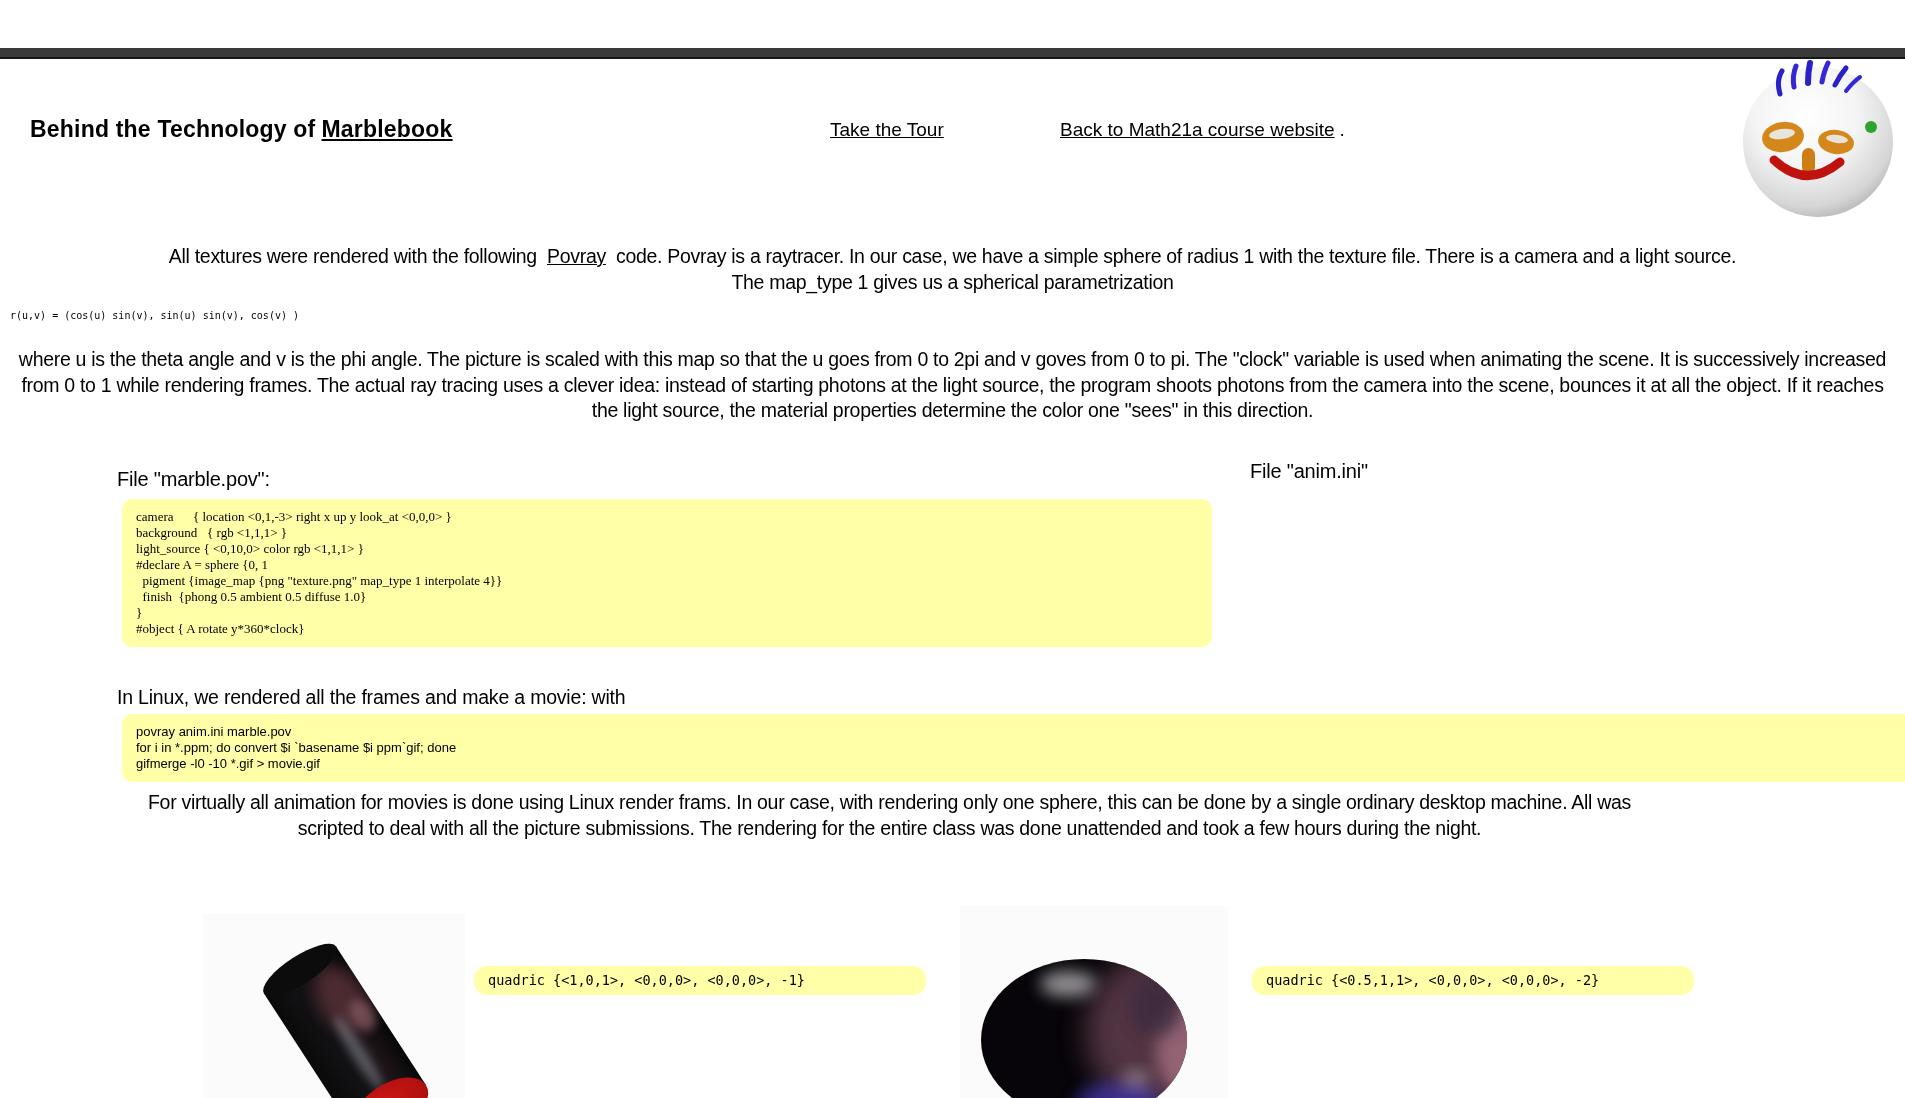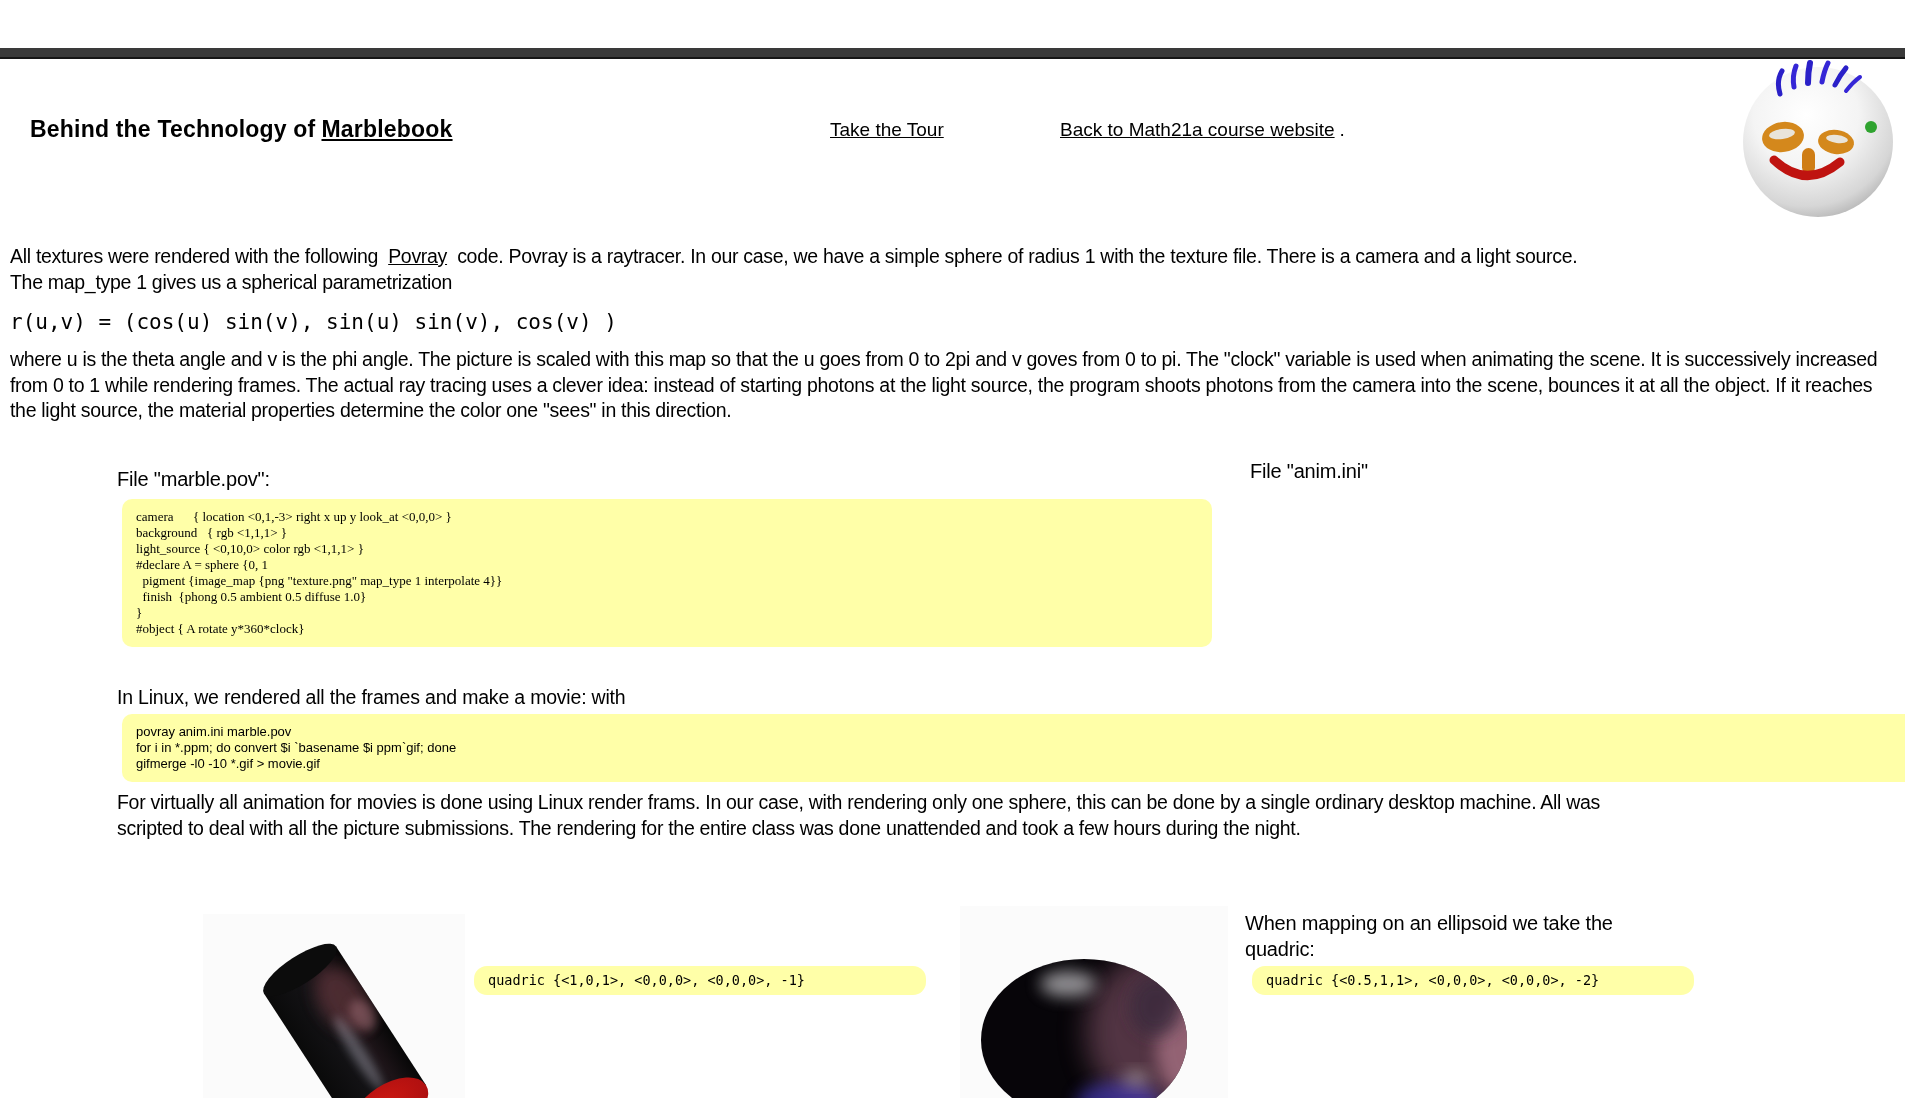--- a/index.html
+++ b/index.html
@@ -11,26 +11,26 @@
 
   #page-title { left:30px; top:68px; font-size:23px; font-weight:bold; letter-spacing:.2px; white-space:nowrap; }
   #page-title a { margin-left:6px; }
   a { color:#000; text-decoration:underline; cursor:pointer; }
 
   .nav-link { top:71px; font-size:19px; white-space:nowrap; }
   #nav-tour { left:830px; }
   #nav-back { left:1060px; }
   #nav-back .suffix { text-decoration:none; margin-left:5px; }
 
-  .bodytext { font-size:19.5px; line-height:25.5px; letter-spacing:-0.3px; }
+  .bodytext { font-size:19.5px; line-height:25.5px; letter-spacing:-0.3px;text-align:center; }
   #para1 { left:10px; top:196px; width:1885px; }
   #para1 a { margin:0 5px; }
   .block-line { display:block; }
   #formula { left:10px; top:262px; font-family:"DejaVu Sans Mono","Liberation Mono",monospace;
-             font-size:21px; white-space:pre; margin:0; }
+             font-size:10px; white-space:pre; margin:0; }
   #para2 { left:10px; top:299px; width:1885px; }
 
   .sec-heading { font-size:20px; letter-spacing:-0.2px; white-space:nowrap; }
   #marble-heading { left:117px; top:420px; }
   #anim-heading   { left:1250px; top:412px; }
   #linux-text     { left:117px; top:638px; font-size:19.5px; letter-spacing:-0.2px; white-space:nowrap; }
   #outro          { left:117px; top:742px; width:1545px; }
 
   .codebox { background:#ffffa8; border-radius:10px; box-sizing:border-box;
              font-family:"Liberation Sans", sans-serif; font-size:13px; line-height:16px;
@@ -185,16 +185,15 @@
     <g clip-path="url(#ellClip)">
       <ellipse cx="196" cy="125" rx="70" ry="78" fill="#7c4f63" opacity="0.65" filter="url(#eb14)"></ellipse>
       <ellipse cx="226" cy="142" rx="30" ry="48" fill="#c08395" opacity="0.6" filter="url(#eb8)"></ellipse>
       <ellipse cx="196" cy="100" rx="26" ry="30" fill="#3a2c3e" opacity="0.8" filter="url(#eb8)"></ellipse>
       <ellipse cx="108" cy="78" rx="28" ry="13" fill="#a9a7ab" opacity="0.85" filter="url(#eb8)"></ellipse>
       <ellipse cx="158" cy="196" rx="42" ry="20" fill="#5347e0" opacity="0.55" filter="url(#eb8)"></ellipse>
       <ellipse cx="176" cy="172" rx="13" ry="7" fill="#d8d4c8" opacity="0.5" filter="url(#eb8)"></ellipse>
     </g>
   </svg>
 
-  <div id="ell-text" class="abs map-text">When mapping on an ellipsoid we take the quadric:</div>
   <pre id="ell-quadric" class="abs quadric-box">quadric {&lt;0.5,1,1&gt;, &lt;0,0,0&gt;, &lt;0,0,0&gt;, -2}</pre>
 
 </div>
 
 </body></html>

